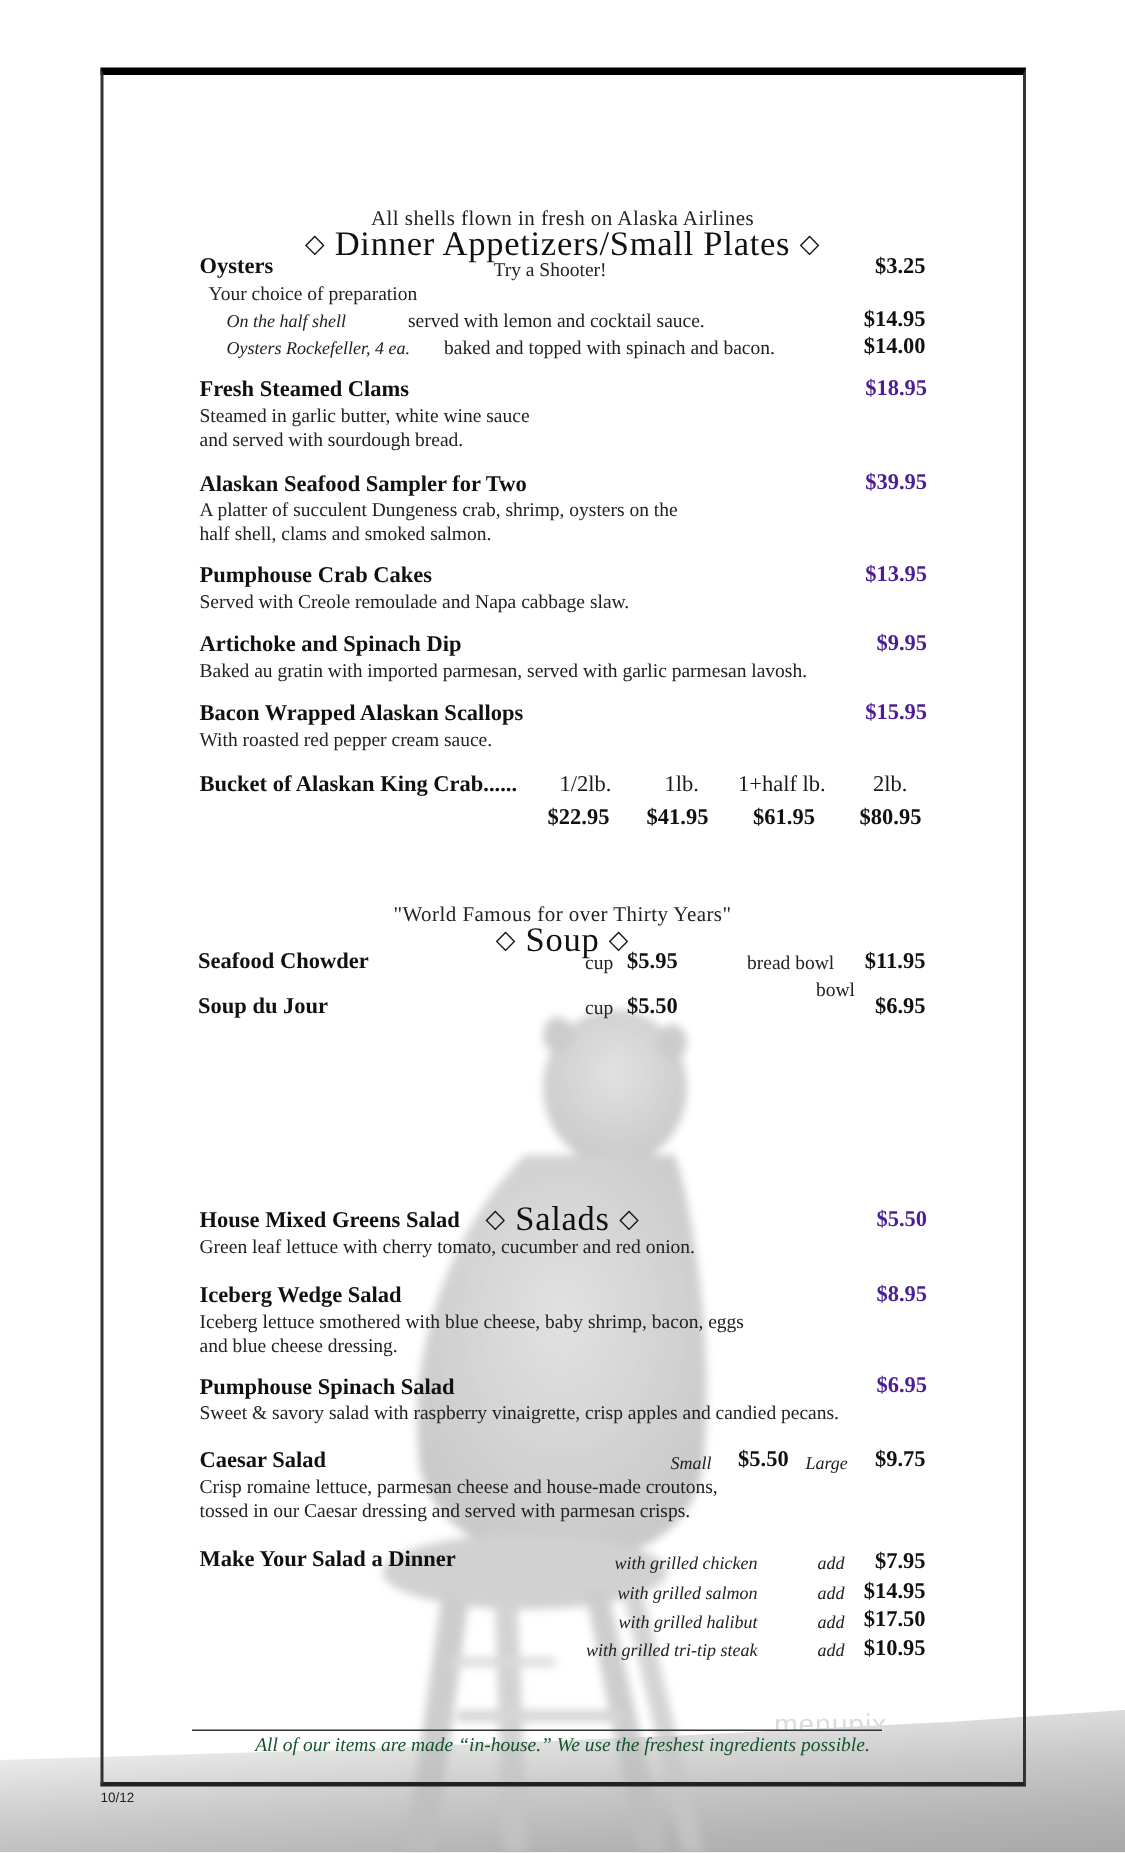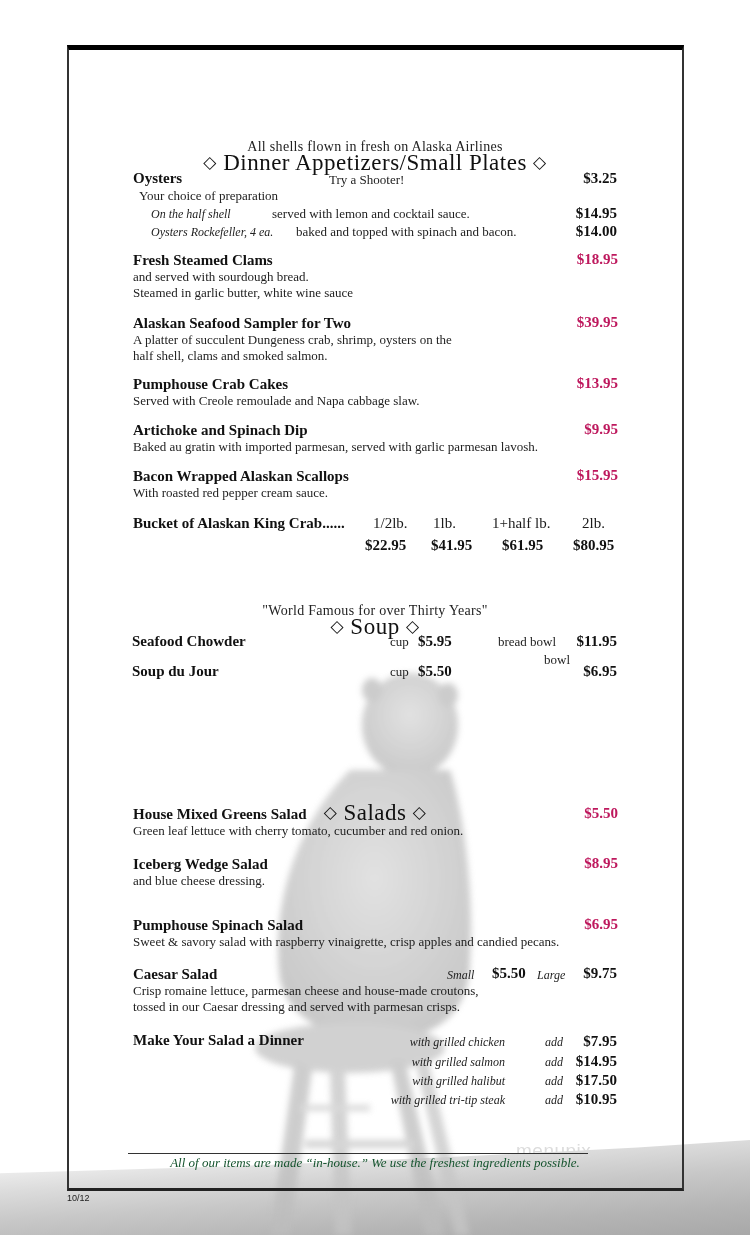--- a/index.html
+++ b/index.html
@@ -32,21 +32,21 @@
   }
   .section-title .dia { font-family: "DejaVu Sans", sans-serif; font-size: 17px; position: relative; top: -2px; }
   .section-sub {
     position: absolute; left: 0; width: 750px; text-align: center;
     font-size: 14px; letter-spacing: 0.3px; color: #222;
   }
 
   .item { position: absolute; left: 133px; width: 485px; }
   .item-name { font-weight: bold; font-size: 15px; color: #111; line-height: 18px; }
   .item-desc { font-size: 13px; color: #222; line-height: 16px; }
-  .price { position: absolute; right: 0; top: 0; font-weight: bold; font-size: 15px; color: #be185d; }
+  .price { position: absolute; right: 0; top: 0; font-weight: bold; font-size: 15px; color: #4c1d95; }
 
   .abs { position: absolute; white-space: nowrap; }
   .b15 { font-weight: bold; font-size: 15px; color: #111; }
   .r13 { font-size: 13px; color: #222; }
   .i12 { font-style: italic; font-size: 12px; color: #222; }
 
   .footer-rule { position: absolute; left: 128px; width: 460px; top: 1153px; height: 1px; background: #333; }
   .footer-note { position: absolute; left: 0; width: 750px; text-align: center; top: 1155px; font-style: italic; font-size: 13px; color: #14532d; }
   .page-num { position: absolute; left: 67px; top: 1193px; font-family: "Liberation Sans", sans-serif; font-size: 9px; color: #222; }
   .watermark { position: absolute; left: 516px; top: 1140px; font-family: "Liberation Sans", sans-serif; font-size: 19px; color: #dcdcdc; letter-spacing: 0.5px; }
@@ -108,22 +108,22 @@
   <div class="abs r13" style="left:272px; top:206px;">served with lemon and cocktail sauce.</div>
   <div class="abs b15" style="right:133px; top:205px;">$14.95</div>
 
   <div class="abs i12" style="left:151px; top:225px;">Oysters Rockefeller, 4 ea.</div>
   <div class="abs r13" style="left:296px; top:224px;">baked and topped with spinach and bacon.</div>
   <div class="abs b15" style="right:133px; top:223px;">$14.00</div>
 
   <div class="item" style="top:251px;">
     <div class="item-name">Fresh Steamed Clams</div>
     <div class="price">$18.95</div>
+    <div class="item-desc">Steamed in garlic butter, white wine sauce</div>
     <div class="item-desc">and served with sourdough bread.</div>
-    <div class="item-desc">Steamed in garlic butter, white wine sauce</div>
   </div>
 
   <div class="item" style="top:314px;">
     <div class="item-name">Alaskan Seafood Sampler for Two</div>
     <div class="price">$39.95</div>
     <div class="item-desc">A platter of succulent Dungeness crab, shrimp, oysters on the</div>
     <div class="item-desc">half shell, clams and smoked salmon.</div>
   </div>
 
   <div class="item" style="top:375px;">
@@ -139,21 +139,21 @@
   </div>
 
   <div class="item" style="top:467px;">
     <div class="item-name">Bacon Wrapped Alaskan Scallops</div>
     <div class="price">$15.95</div>
     <div class="item-desc">With roasted red pepper cream sauce.</div>
   </div>
 
   <div class="abs b15" style="left:133px; top:515px;">Bucket of Alaskan King Crab......</div>
   <div class="abs" style="left:373px; top:515px; font-size:15px;">1/2lb.</div>
-  <div class="abs" style="left:433px; top:515px; font-size:15px;">1lb.</div>
+  <div class="abs" style="left:443px; top:515px; font-size:15px;">1lb.</div>
   <div class="abs" style="left:492px; top:515px; font-size:15px;">1+half lb.</div>
   <div class="abs" style="left:582px; top:515px; font-size:15px;">2lb.</div>
   <div class="abs b15" style="left:365px; top:537px;">$22.95</div>
   <div class="abs b15" style="left:431px; top:537px;">$41.95</div>
   <div class="abs b15" style="left:502px; top:537px;">$61.95</div>
   <div class="abs b15" style="left:573px; top:537px;">$80.95</div>
 
   <div class="section-title" style="top:574px;">
     <span class="dia">◇</span>
     <span>Soup</span>
@@ -181,20 +181,21 @@
 
   <div class="item" style="top:805px;">
     <div class="item-name">House Mixed Greens Salad</div>
     <div class="price">$5.50</div>
     <div class="item-desc">Green leaf lettuce with cherry tomato, cucumber and red onion.</div>
   </div>
 
   <div class="item" style="top:855px;">
     <div class="item-name">Iceberg Wedge Salad</div>
     <div class="price">$8.95</div>
+    <div class="item-desc">Iceberg lettuce smothered with blue cheese, baby shrimp, bacon, eggs</div>
     <div class="item-desc">and blue cheese dressing.</div>
   </div>
 
   <div class="item" style="top:916px;">
     <div class="item-name">Pumphouse Spinach Salad</div>
     <div class="price">$6.95</div>
     <div class="item-desc">Sweet &amp; savory salad with raspberry vinaigrette, crisp apples and candied pecans.</div>
   </div>
 
   <div class="item" style="top:965px;">

